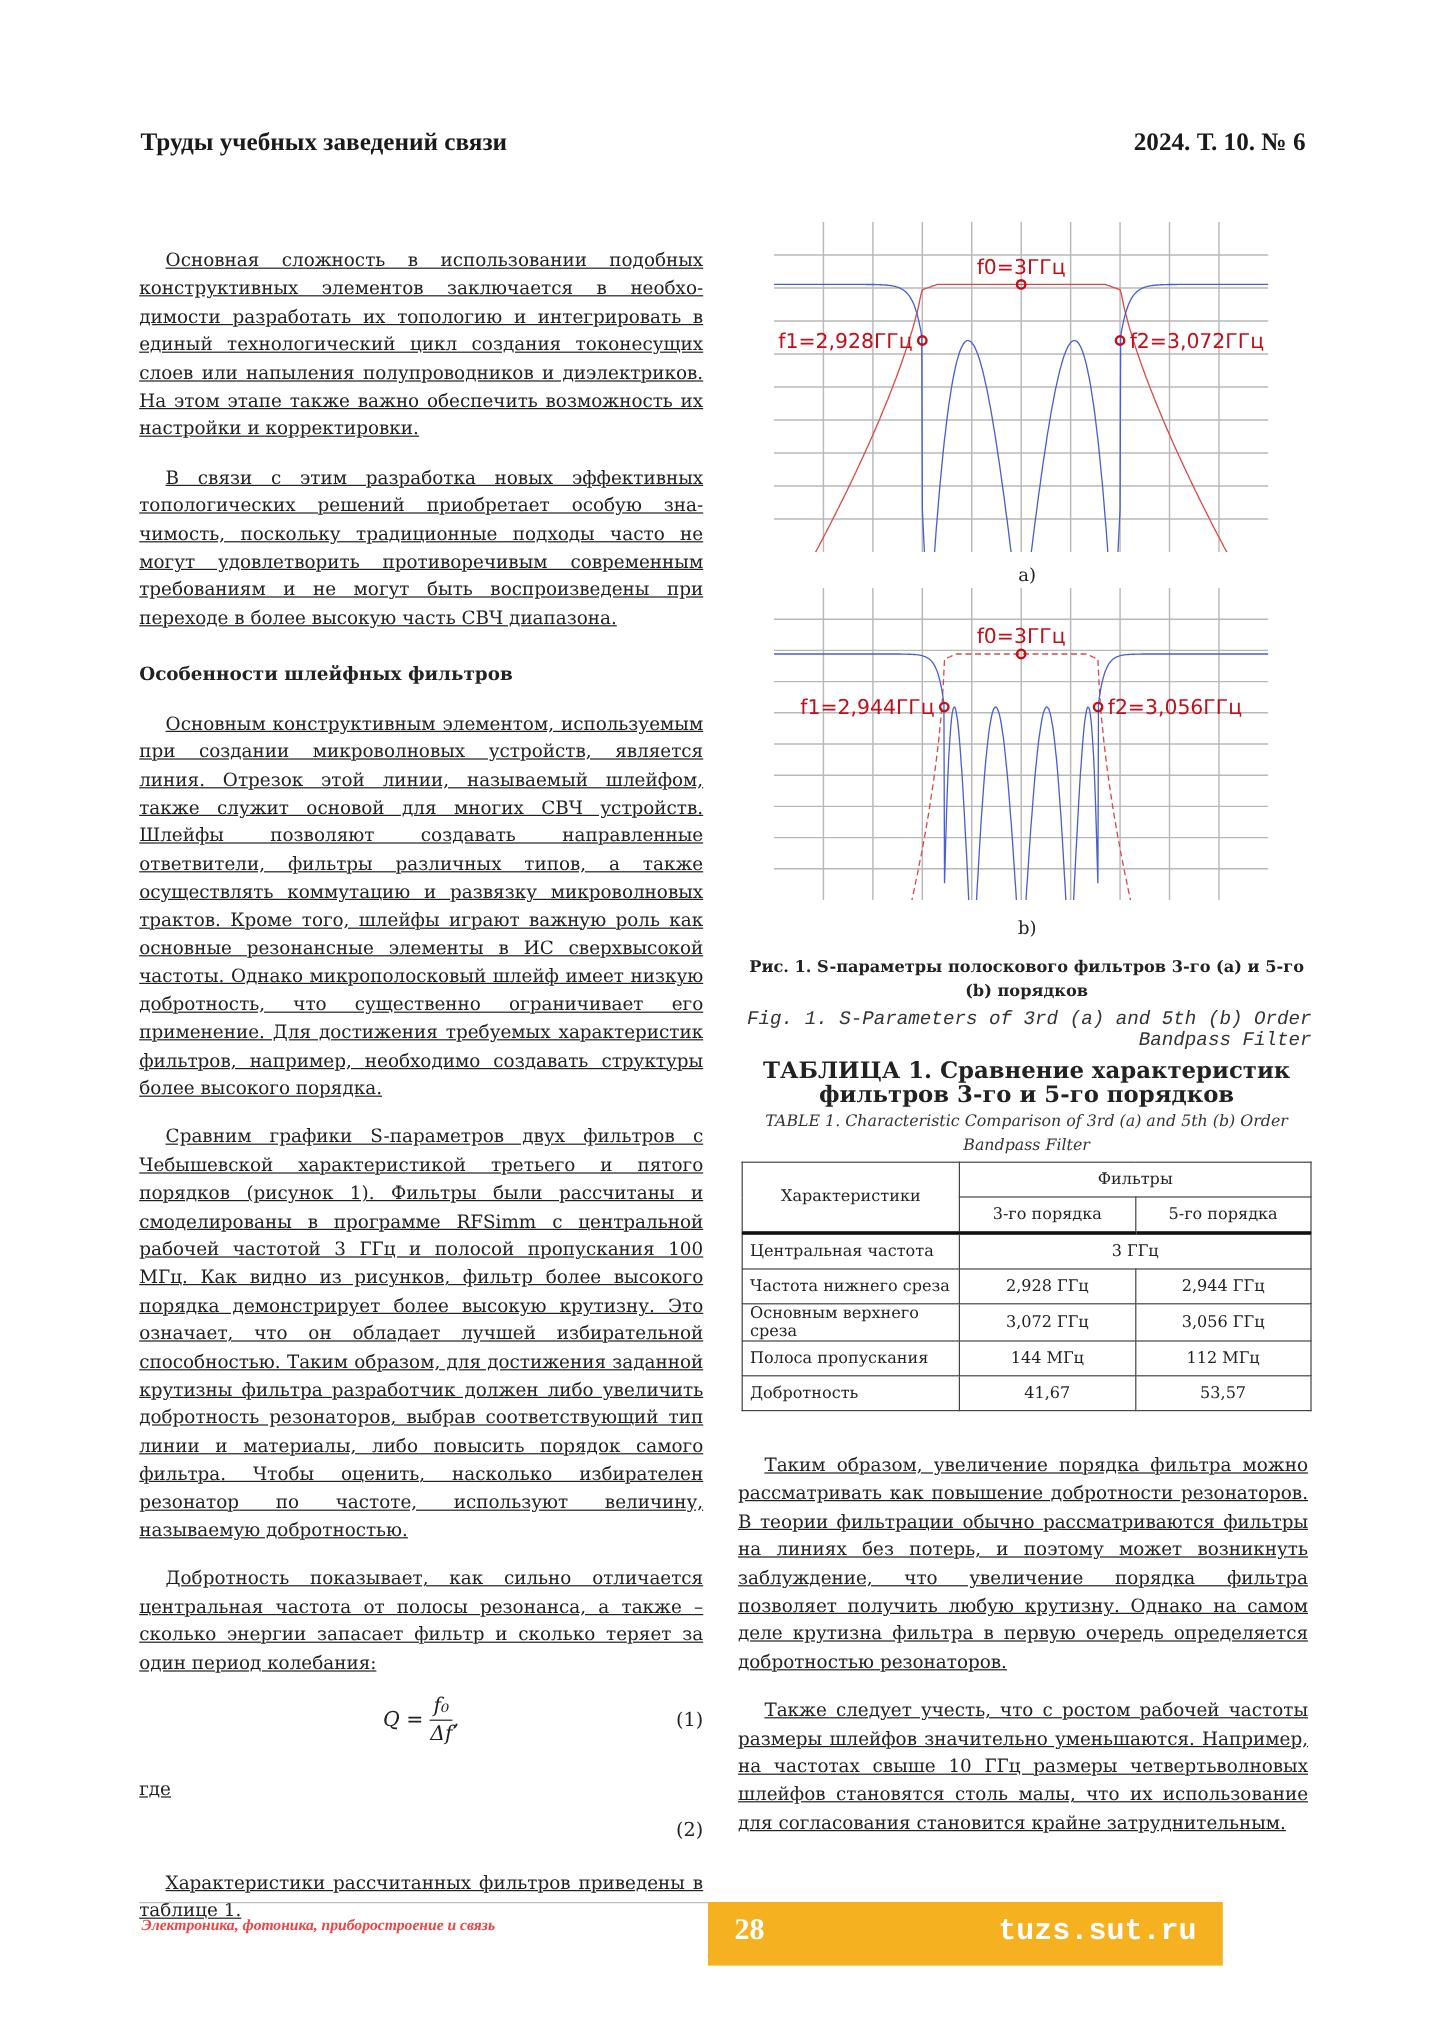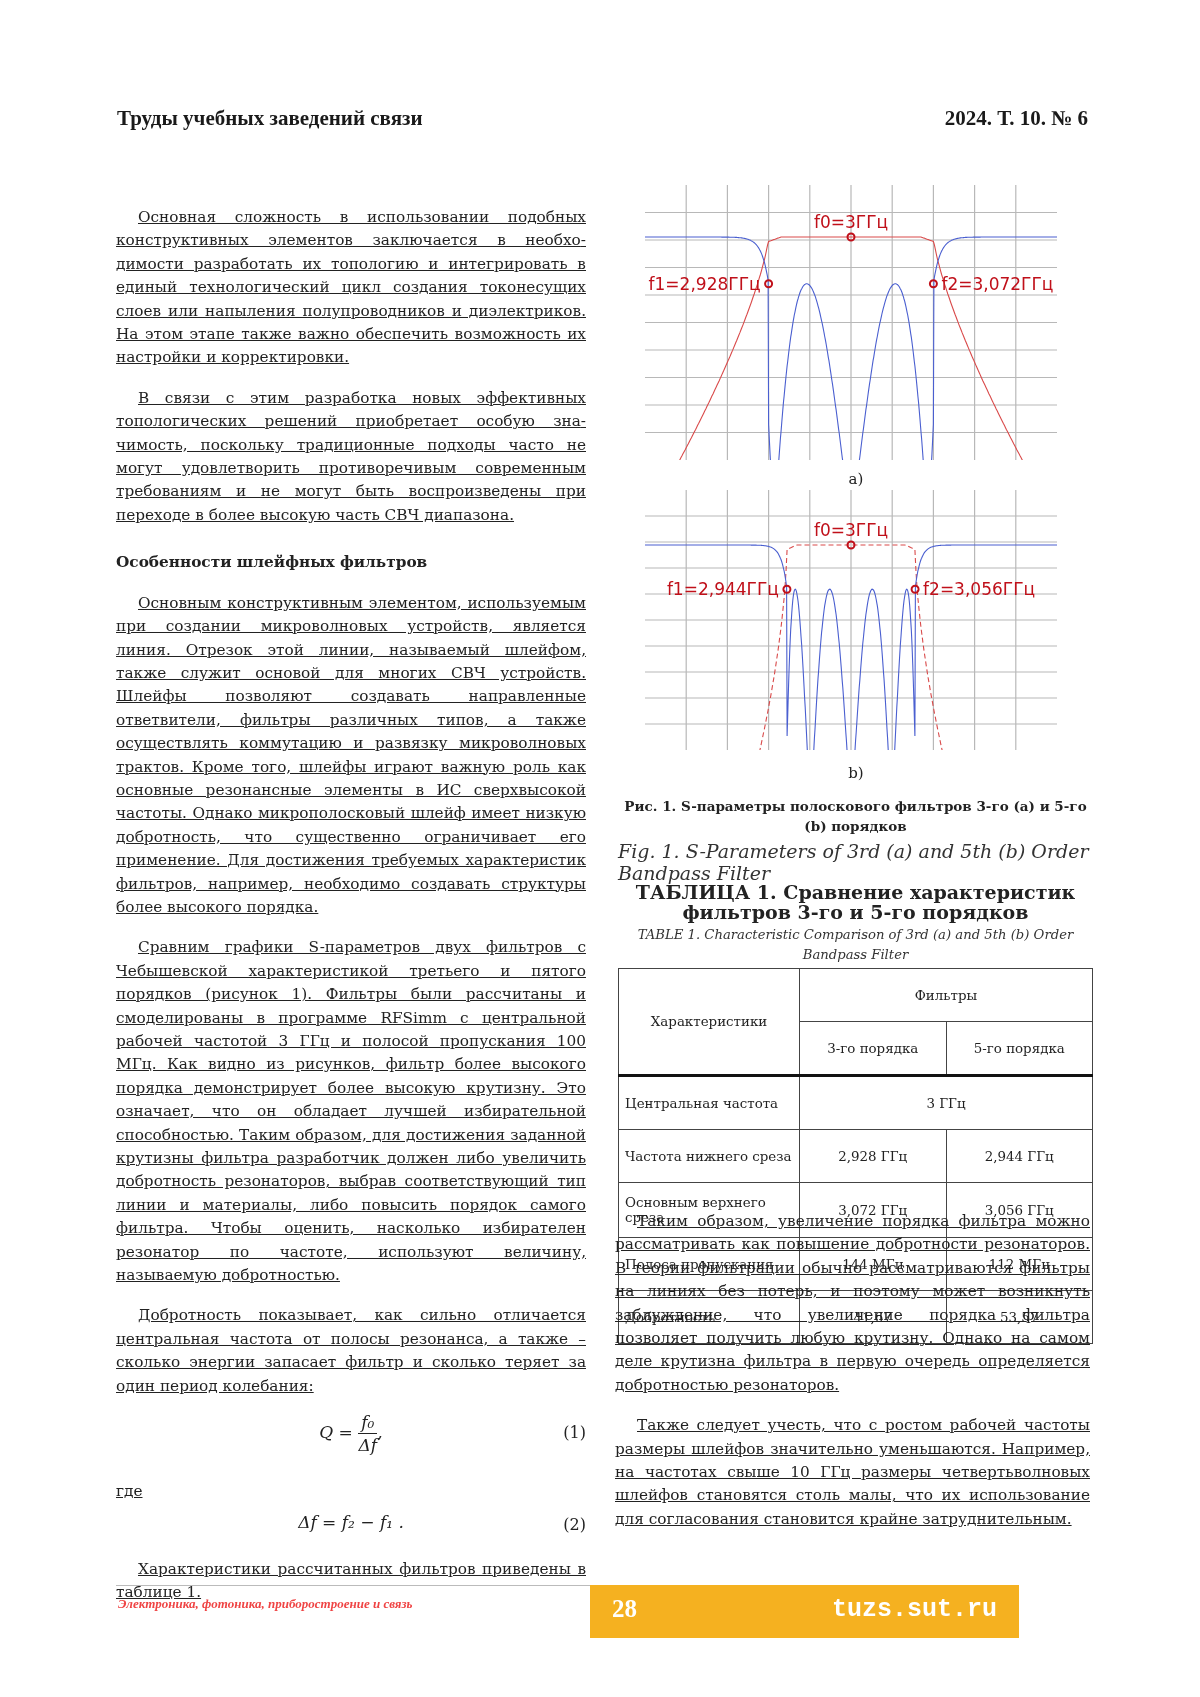--- a/index.html
+++ b/index.html
@@ -17,25 +17,25 @@
   .eq-num { position: absolute; right: 0; font-size: 16px; }
   .frac { display: inline-block; vertical-align: middle; text-align: center; }
   .frac span { display: block; line-height: 22px; }
   .frac .num { border-bottom: 1px solid #222; padding: 0 3px; }
   .where { margin: 0; }
   .chart-box { position: absolute; left: 645px; width: 412px; }
   .chart-a { top: 185px; height: 275px; }
   .chart-b { top: 490px; height: 260px; }
   .sub-label { position: absolute; font-size: 15px; text-align: center; width: 40px; }
   .caption-ru { position: absolute; left: 618px; top: 796px; width: 475px; text-align: center; font-weight: bold; font-size: 13.5px; line-height: 20px; }
-  .caption-en { position: absolute; left: 618px; top: 840px; width: 475px; text-align: left; font-style: italic; font-size: 19px; color: #333; }
+  .caption-en { position: absolute; left: 618px; top: 840px; width: 475px; text-align: right; font-style: italic; font-size: 16px; color: #333; font-family: Liberation Mono, monospace; }
   .table-title-ru { position: absolute; left: 618px; top: 882px; width: 475px; text-align: center; font-weight: bold; font-size: 19px; line-height: 20px; }
   .table-title-en { position: absolute; left: 618px; top: 925px; width: 475px; text-align: center; font-style: italic; font-size: 13.2px; line-height: 20px; color: #333; }
   table.cmp { position: absolute; left: 618px; top: 968px; width: 475px; border-collapse: collapse; font-size: 13.4px; }
-  table.cmp td, table.cmp th { border: 1px solid #444; height: 28px; padding: 12px 6px; font-weight: normal; }
+  table.cmp td, table.cmp th { border: 1px solid #444; height: 28px; padding: 0 6px; font-weight: normal; }
   table.cmp th { text-align: center; }
   table.cmp td.lbl { text-align: left; }
   table.cmp td.val { text-align: center; }
   table.cmp tr.last-head th { border-bottom: 3px solid #111; }
   .footer-rule { position: absolute; left: 116px; top: 1585px; width: 475px; height: 1px; background: #bbb; }
   .footer-left { position: absolute; left: 118px; top: 1596px; font-family: "Liberation Serif", serif; font-style: italic; font-weight: bold; font-size: 13px; color: #ef4444; }
   .footer-band { position: absolute; left: 590px; top: 1585px; width: 429px; height: 53px; background: #f5b120; }
   .footer-page { position: absolute; left: 22px; top: 10px; font-family: "Liberation Serif", serif; font-weight: bold; font-size: 25px; color: #fff; }
   .footer-site { position: absolute; right: 22px; top: 10px; font-family: Liberation Mono, monospace; font-weight: bold; font-size: 25px; color: #fff; }
   svg text { font-family: "DejaVu Sans", sans-serif; }
@@ -58,21 +58,20 @@
       <span>Q =</span>
       <span class="frac">
         <span class="num">f₀</span>
         <span class="den">Δf</span>
       </span><span>,</span>
     </div>
     <span class="eq-num" style="top:16px;">(1)</span>
   </div>
   <p class="where" style="text-indent:0;">где</p>
   <div class="eq-line">
-    <div class="eq-body" style="top:0;">Δf = f₂ − f₁ .</div>
     <span class="eq-num" style="top:2px;">(2)</span>
   </div>
   <p>Характеристики рассчитанных фильтров приве­дены в таблице 1.</p>
 </div>
 
 <svg class="chart-box chart-a" id="chart-a" viewBox="0 0 412 275">
     <line x1="41.2" y1="0" x2="41.2" y2="275" stroke="#b8b8b8" stroke-width="1.2"></line>
     <line x1="82.4" y1="0" x2="82.4" y2="275" stroke="#b8b8b8" stroke-width="1.2"></line>
     <line x1="123.6" y1="0" x2="123.6" y2="275" stroke="#b8b8b8" stroke-width="1.2"></line>
     <line x1="164.8" y1="0" x2="164.8" y2="275" stroke="#b8b8b8" stroke-width="1.2"></line>

